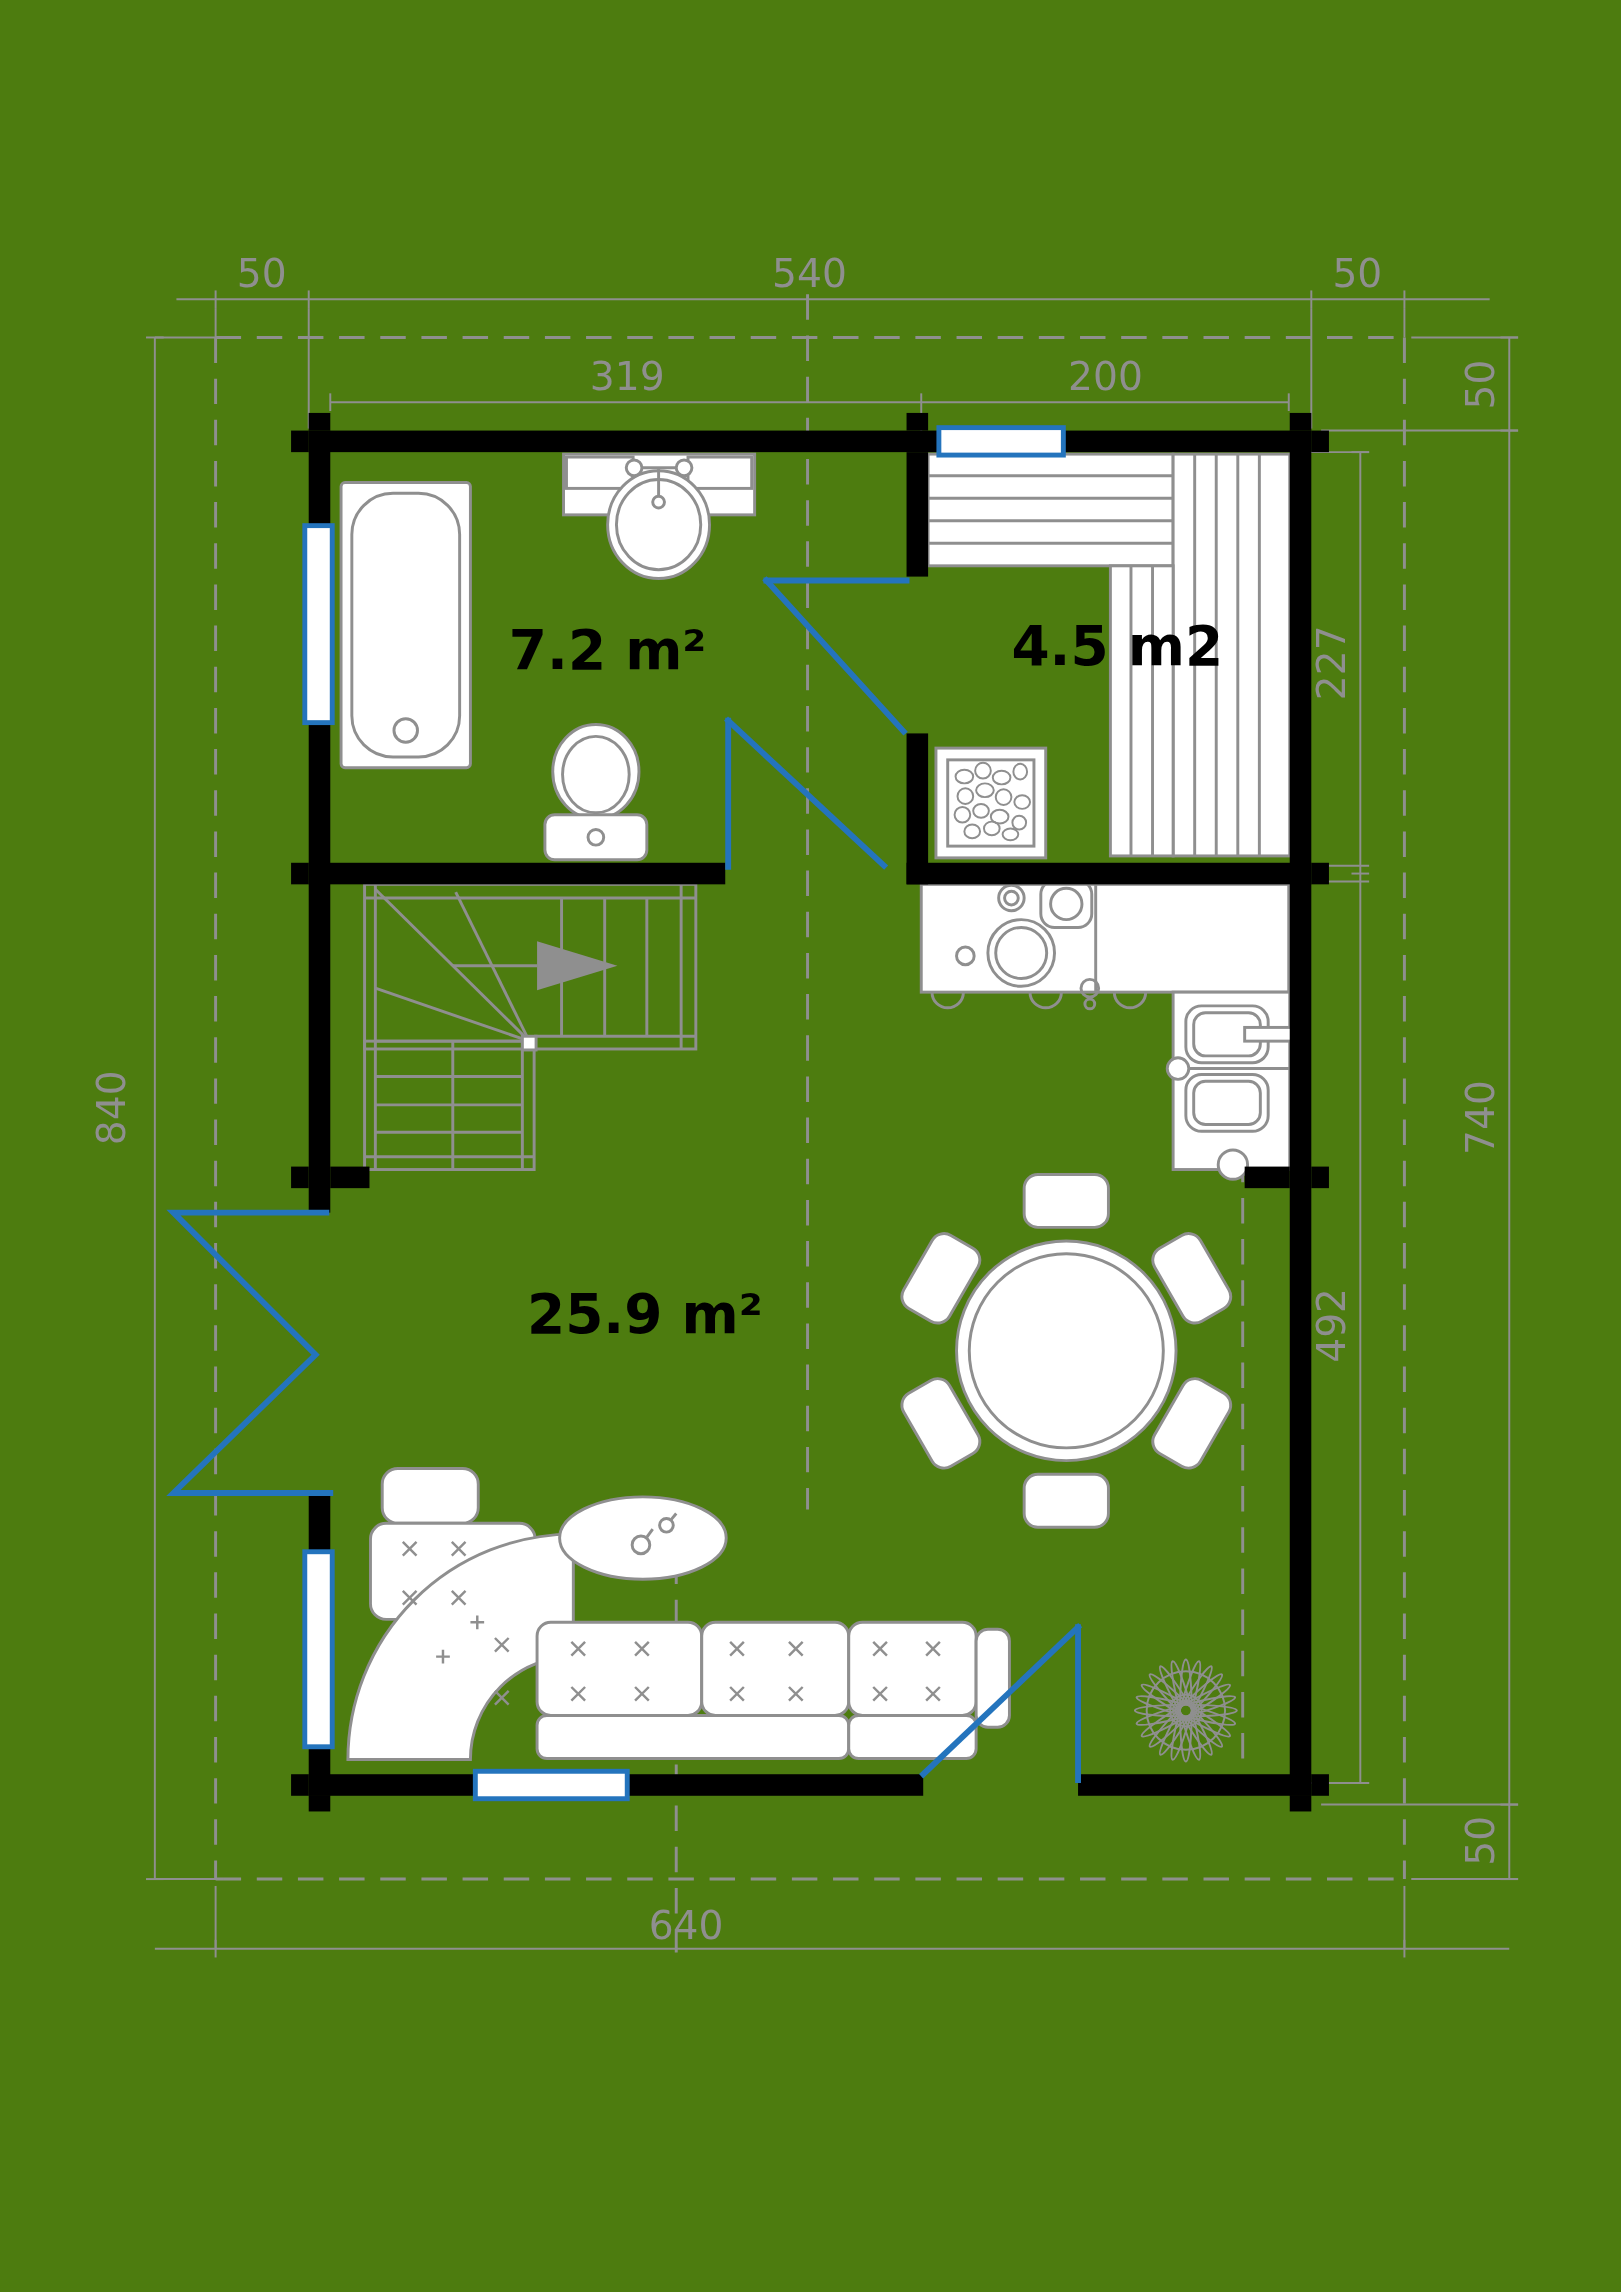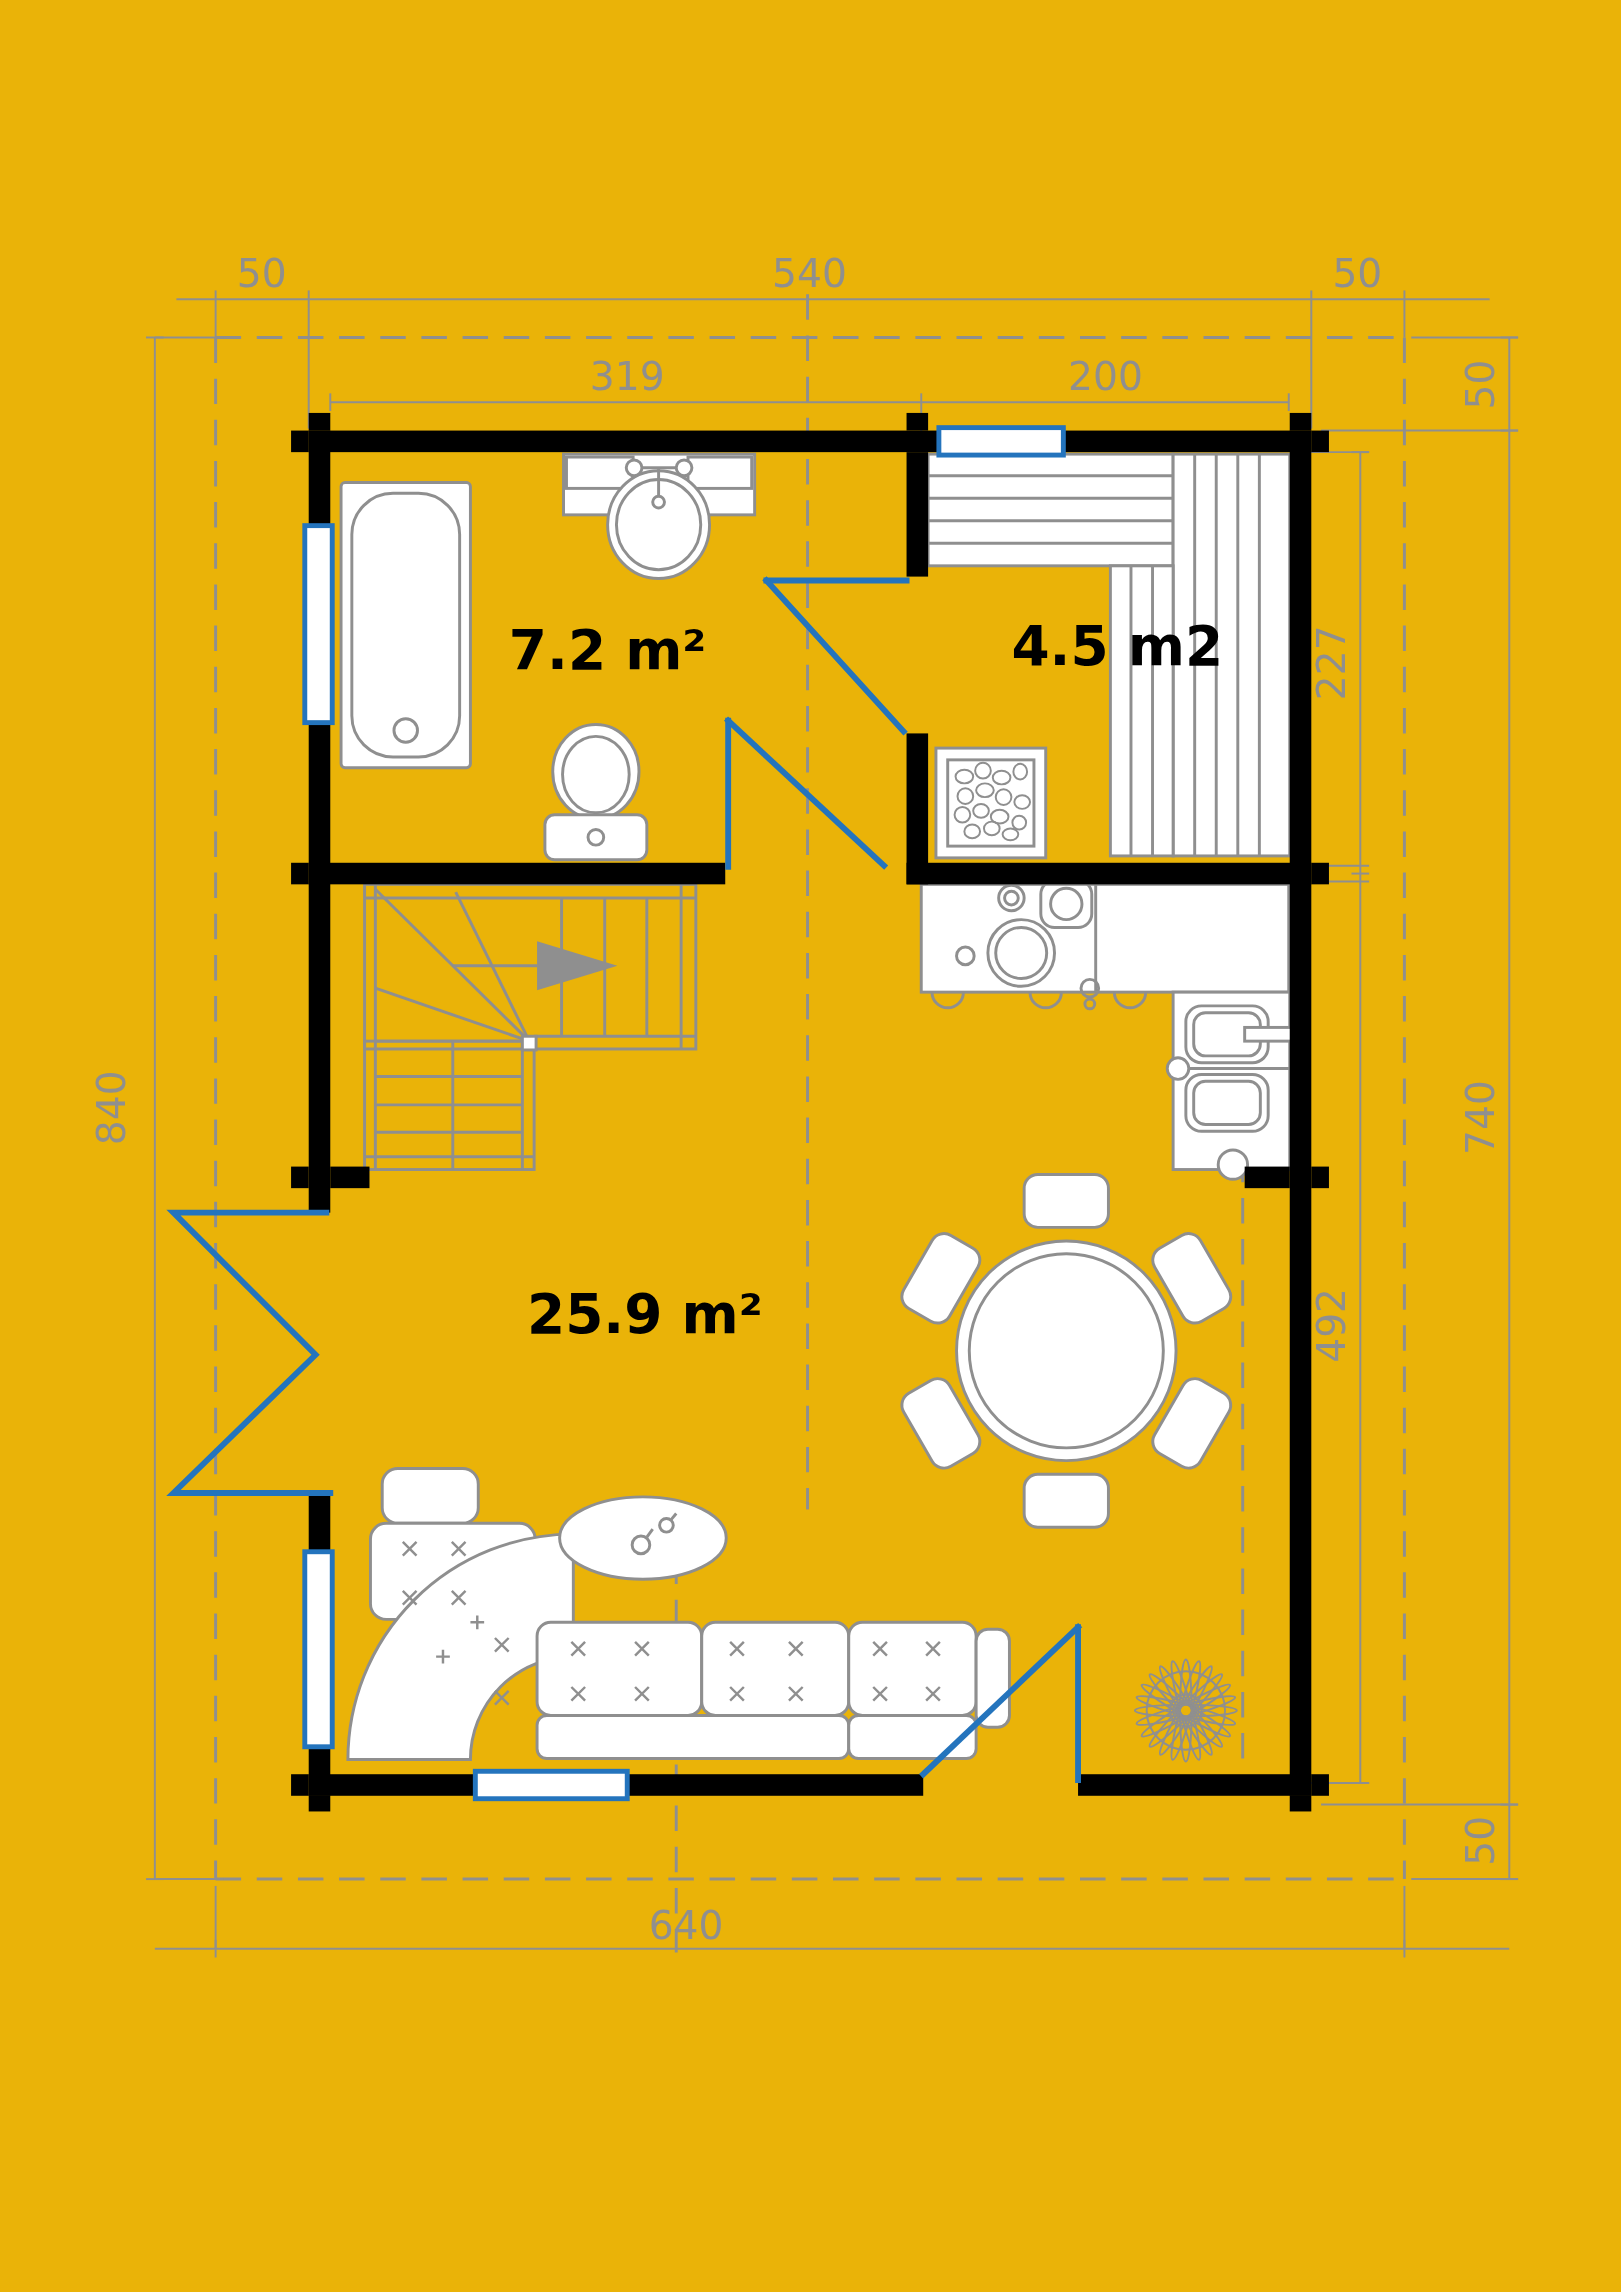--- a/index.html
+++ b/index.html
@@ -1,16 +1,16 @@
 <!DOCTYPE html>
 <html><head>
 <meta charset="utf-8">
 <style>
   html,body{margin:0;padding:0;background:#ffffff;}
-  .canvas{position:relative;width:1621px;height:2293px;background:#eab308;overflow:hidden;
+  .canvas{position:relative;width:1621px;height:2293px;background:#4d7c0f;overflow:hidden;
           font-family:"DejaVu Sans","Liberation Sans",sans-serif;}
   svg{position:absolute;left:0;top:0;}
   
   .w{fill:#000000;stroke:none;}
   
   .f{fill:#ffffff;stroke:#8f8f8f;stroke-width:3;}
   .fn{fill:none;stroke:#8f8f8f;stroke-width:3;}
   .f2{fill:none;stroke:#8f8f8f;stroke-width:2;}
   
   .bw{fill:#ffffff;stroke:#2474bd;stroke-width:5;}

